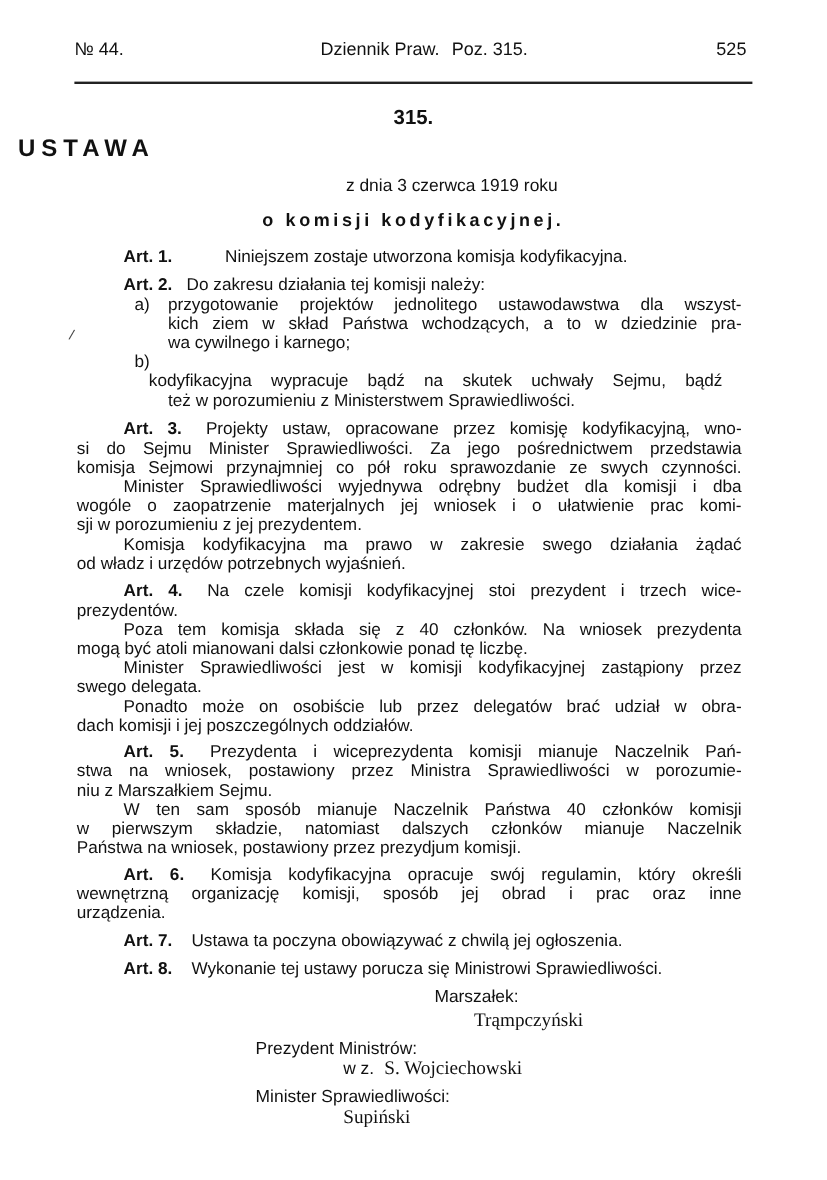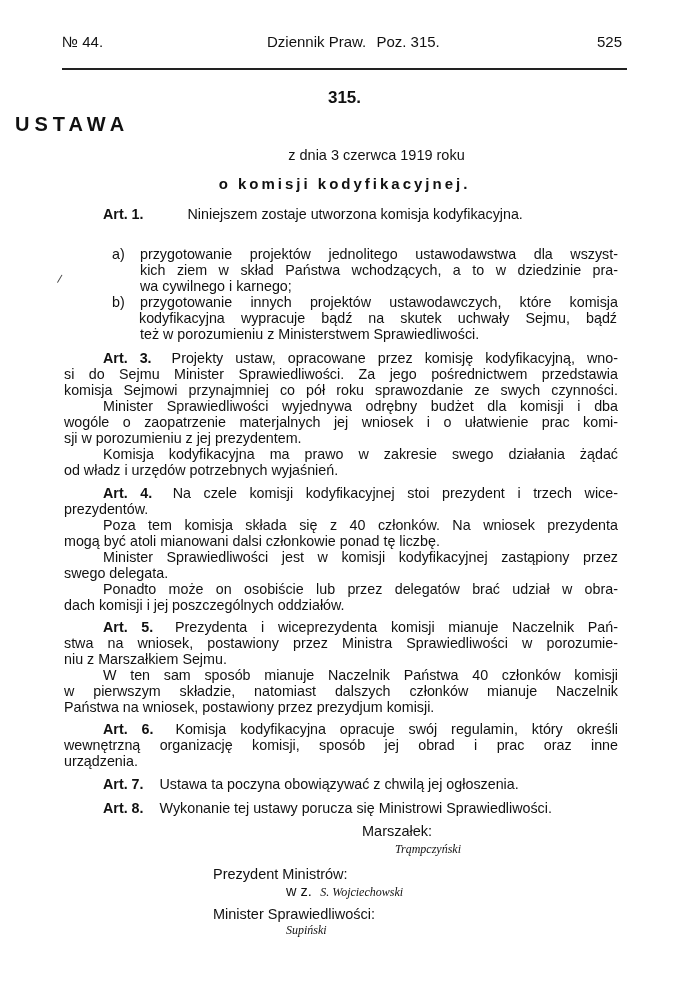--- a/index.html
+++ b/index.html
@@ -23,21 +23,21 @@
   .t-date { position: absolute; top: 147px; left: 0; width: 689px; text-align: center; font-size: 14.5px; margin-left: 32px; }
   .t-subject { position: absolute; top: 175px; left: 0; width: 689px; text-align: center; font-weight: bold; font-size: 15px; letter-spacing: 3px; }
 
   
   .line {
     position: absolute; font-size: 14.3px; line-height: 17px; white-space: nowrap;
   }
   .just { text-align: justify; text-align-last: justify; }
   .art { font-weight: bold; }
   .sig-label { position: absolute; font-size: 14.5px; white-space: nowrap; }
-  .sig-name { position: absolute; font-family: "Liberation Serif", "DejaVu Serif", serif; font-style: italic; font-size: 12px; white-space: nowrap; }
+  .sig-name { position: absolute; font-family: "Liberation Serif", "DejaVu Serif", serif; font-size: 16px; white-space: nowrap; }
   .mark { position: absolute; left: 58px; top: 272px; font-size: 12px; color: #444; transform: rotate(15deg); }
 </style>
 </head>
 <body>
 
 <div class="page">
 
   <div class="hdr">
     <span class="left">№ 44.</span>
     <span class="center">
@@ -53,27 +53,30 @@
   <div class="t-date">z dnia 3 czerwca 1919 roku</div>
   <div class="t-subject">o komisji kodyfikacyjnej.</div>
 
   <span class="mark">/</span>
 
   <div class="line" style="top:206px; left:103px;">
     <span class="art">Art. 1.</span>
     <span style="margin-left:8px;padding-left:32px;">Niniejszem zostaje utworzona komisja kodyfikacyjna.</span>
   </div>
 
+  <div class="line" style="top:230px; left:103px;">
+    <span class="art">Art. 2.</span>
+    <span style="margin-left:8px;">Do zakresu działania tej komisji należy:</span>
+  </div>
   <div class="line" style="top:246px; left:112px;">a)</div>
   <div class="line just" style="top:246px; left:140px; width:478px;">przygotowanie projektów jednolitego ustawodawstwa dla wszyst-</div>
   <div class="line just" style="top:262px; left:140px; width:478px;">kich ziem w skład Państwa wchodzących, a to w dziedzinie pra-</div>
   <div class="line" style="top:278px; left:140px;">wa cywilnego i karnego;</div>
   <div class="line" style="top:294px; left:112px;">b)</div>
-  <div class="line just" style="top:294px; left:140px; width:478px;">przygotowanie innych projektów ustawodawczych, które komisja</div>
-  <div class="line just" style="top:310px; left:139px; width:478px;">kodyfikacyjna wypracuje bądź na skutek uchwały Sejmu, bądź</div>
+  <div class="line just" style="top:310px; left:124px; width:478px;">kodyfikacyjna wypracuje bądź na skutek uchwały Sejmu, bądź</div>
   <div class="line" style="top:326px; left:140px;">też w porozumieniu z Ministerstwem Sprawiedliwości.</div>
 
   <div class="line just" style="top:350px; left:103px; width:515px;">
     <span class="art">Art. 3.</span>
     <span style="margin-left:8px;">Projekty ustaw, opracowane przez komisję kodyfikacyjną, wno-</span>
   </div>
   <div class="line just" style="top:366px; left:64px; width:554px;">si do Sejmu Minister Sprawiedliwości. Za jego pośrednictwem przedstawia</div>
   <div class="line just" style="top:382px; left:64px; width:554px;">komisja Sejmowi przynajmniej co pół roku sprawozdanie ze swych czynności.</div>
   <div class="line just" style="top:398px; left:103px; width:515px;">Minister Sprawiedliwości wyjednywa odrębny budżet dla komisji i dba</div>
   <div class="line just" style="top:414px; left:64px; width:554px;">wogóle o zaopatrzenie materjalnych jej wniosek i o ułatwienie prac komi-</div>

